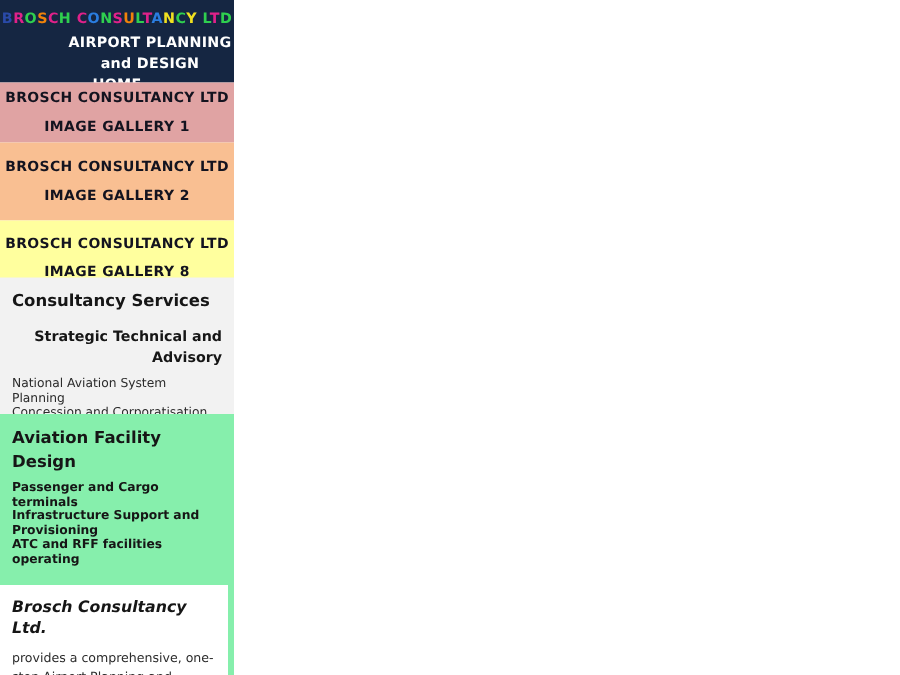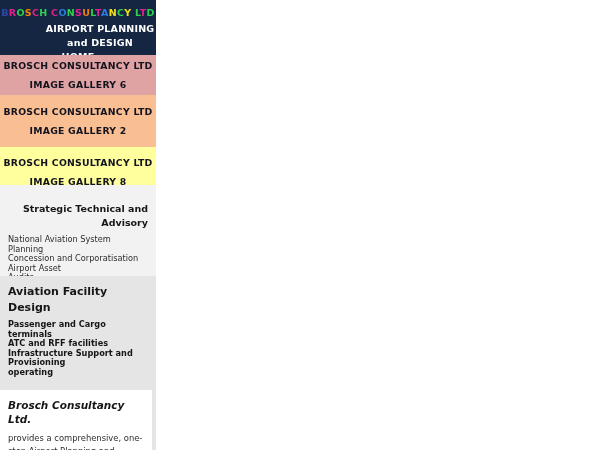--- a/index.html
+++ b/index.html
@@ -75,21 +75,21 @@
   #tile-contacts { left: 446; top: 330px; width: 154px; height: 48px;  background: #b8a6cc; }
 
   
   #panel-consultancy {
     left: 0; top: 185px; width: 156px; height: 265px;
     background: #f2f2f2;
     padding: 8px 8px 0 8px;
   }
   #panel-facility {
     left: 150; top: 276px; width: 156px; height: 174px;
-    background: #e5e5e5;
+    background: #86efac;
     padding: 8px 8px 0 8px;
   }
   #panel-about {
     left: 300; top: 390px; width: 152px; height: 60px;
     background: #ffffff;
     padding: 8px 8px 0 8px;
   }
 
   .sec-title {
     font-size: 11px;
@@ -139,21 +139,21 @@
 <body>
 
 <div class="abs" id="home-tile" style="background: rgb(21, 38, 66);">
   <div id="brand-rainbow"><span style="color: rgb(42, 74, 168);">B</span><span style="color: rgb(224, 33, 138);">R</span><span style="color: rgb(47, 207, 79);">O</span><span style="color: rgb(240, 130, 10);">S</span><span style="color: rgb(224, 33, 138);">C</span><span style="color: rgb(47, 207, 79);">H</span><span style="color: rgb(255, 255, 255);">&nbsp;</span><span style="color: rgb(224, 33, 138);">C</span><span style="color: rgb(42, 125, 224);">O</span><span style="color: rgb(47, 207, 79);">N</span><span style="color: rgb(224, 33, 138);">S</span><span style="color: rgb(240, 130, 10);">U</span><span style="color: rgb(47, 207, 79);">L</span><span style="color: rgb(224, 33, 138);">T</span><span style="color: rgb(42, 125, 224);">A</span><span style="color: rgb(240, 224, 32);">N</span><span style="color: rgb(47, 207, 79);">C</span><span style="color: rgb(240, 224, 32);">Y</span><span style="color: rgb(255, 255, 255);">&nbsp;</span><span style="color: rgb(47, 207, 79);">L</span><span style="color: rgb(224, 33, 138);">T</span><span style="color: rgb(47, 207, 79);">D</span></div>
   <div id="home-subtitle">AIRPORT PLANNING and DESIGN</div>
   <div id="home-label">HOME</div>
 </div>
 
 <div class="abs tile" id="tile-gallery1" style="background: rgb(224, 163, 163);">
   <span class="l1">BROSCH CONSULTANCY LTD</span>
-  <span class="l2">IMAGE GALLERY 6</span>
+  <span class="l2">IMAGE GALLERY 1</span>
 </div>
 
 <div class="abs tile" id="tile-gallery2" style="background: rgb(249, 191, 146);">
   <span class="l1">BROSCH CONSULTANCY LTD</span>
   <span class="l2">IMAGE GALLERY 2</span>
 </div>
 
 <div class="abs tile" id="tile-gallery3" style="background: rgb(255, 255, 158);">
   <span class="l1">BROSCH CONSULTANCY LTD</span>
   <span class="l2">IMAGE GALLERY 8</span>
@@ -173,20 +173,21 @@
   <span class="l1">BROSCH CONSULTANCY LTD</span>
   <span class="l2">CLIENTS</span>
 </div>
 
 <div class="abs tile" id="tile-contacts" style="background: rgb(184, 166, 204);">
   <span class="l1">BROSCH CONSULTANCY LTD</span>
   <span class="l2">CONTACTS</span>
 </div>
 
 <div class="abs" id="panel-consultancy">
+  <div class="sec-title">Consultancy Services</div>
 
   <div class="sub-title">Strategic Technical and Advisory</div>
   <div class="plain-list">
       <span class="row">National Aviation System Planning</span>
       <span class="row">Concession and Corporatisation Airport Asset</span>
       <span class="row">Audits</span>
       <span class="row">Integrated Transportation Strategy Formulation</span>
     </div>
 
   <div class="sub-title">Airport Planning</div>
@@ -197,22 +198,22 @@
       <span class="row">Site Zoning and Land Resource Consolidation</span>
       <span class="row">Aeronautical Safeguarding</span>
       <span class="row">SARPS and Best Practice Benchmark</span>
     </div>
 </div>
 
 <div class="abs" id="panel-facility">
   <div class="sec-title">Aviation Facility Design</div>
   <div class="bold-list">
       <span class="row">Passenger and Cargo terminals</span>
+      <span class="row">Infrastructure Support and Provisioning</span>
       <span class="row">ATC and RFF facilities</span>
-      <span class="row">Infrastructure Support and Provisioning</span>
       <span class="row">operating</span>
     </div>
   <div class="gap"></div>
   <div class="plain-list">
       <span class="row">Location within airport site boundaries</span>
       <span class="row">Landside and Airside Interface Structuring</span>
       <span class="row">Supply and Demand Capacity Reconciliation</span>
       <span class="row">Component Sub-system Capacity Audits and</span>
     </div>
 </div>

